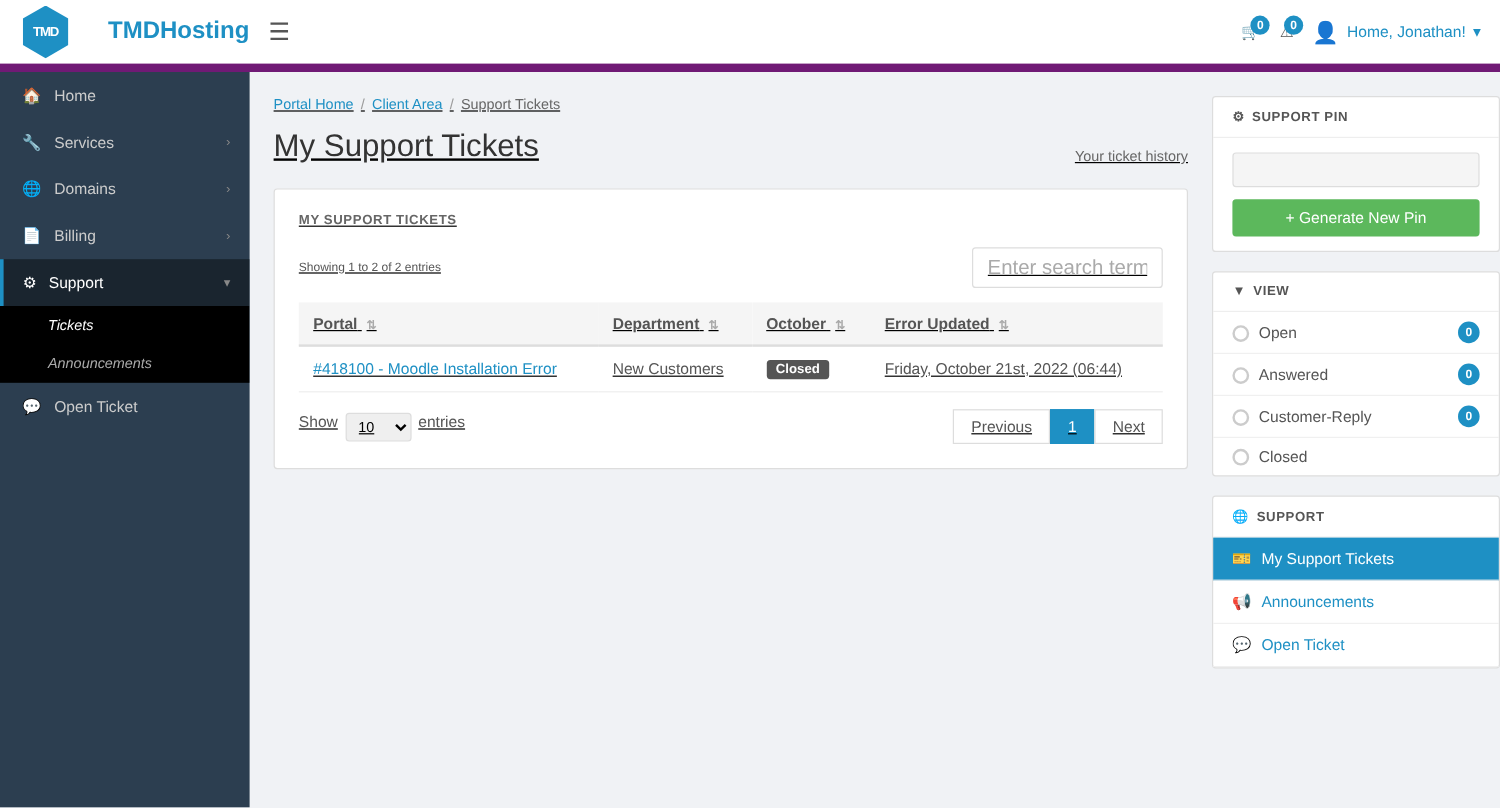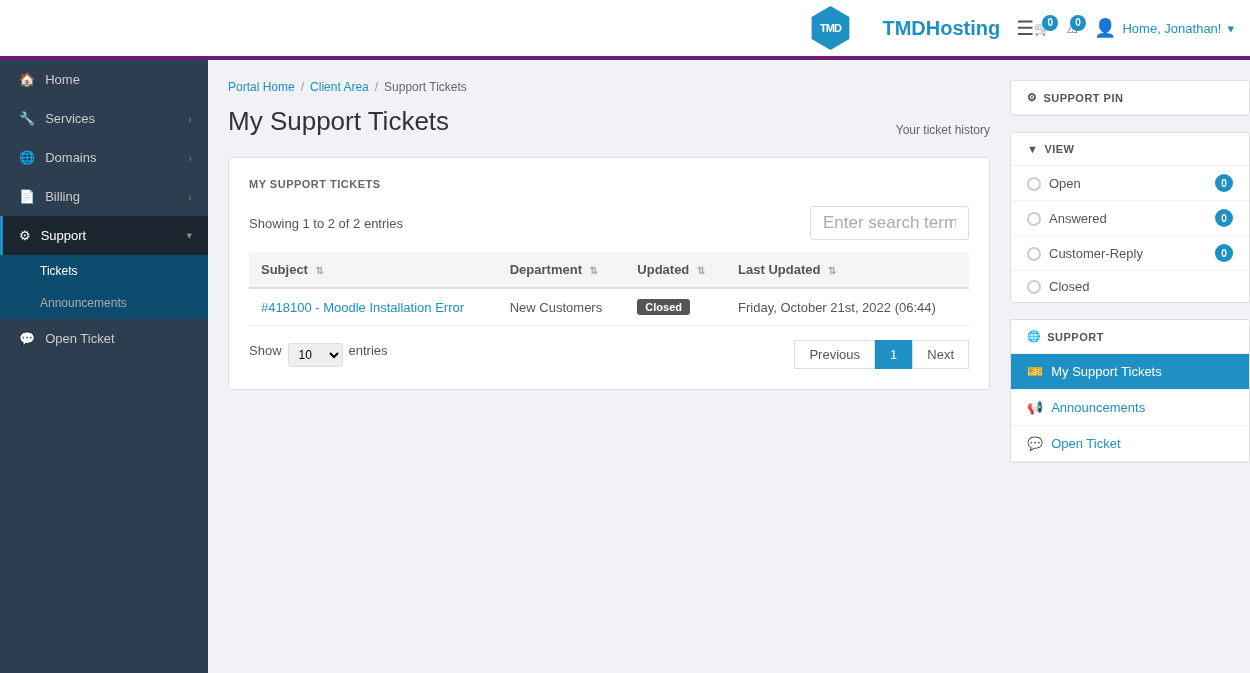--- a/index.html
+++ b/index.html
@@ -4,23 +4,23 @@
   <style>
     * { margin: 0; padding: 0; box-sizing: border-box; }
     body { font-family: Arial, sans-serif; font-size: 13px; background: #f0f2f5; display: flex; flex-direction: column; height: 673px; overflow: hidden; }
 
     
     .header {
       background: #fff;
       height: 60px;
       display: flex;
       align-items: center;
-      justify-content: flex-end;
+      justify-content: space-between;
       padding: 0 16px;
-      border-bottom: 4px solid #701a75;
+      border-bottom: 7px solid #701a75;
       z-index: 10;
       flex-shrink: 0;
     }
     .header-left { display: flex; align-items: center; gap: 16px; }
     .logo { display: flex; align-items: center; gap: 6px; }
     .logo-hex {
       width: 44px; height: 44px;
       background: #1e90c4;
       clip-path: polygon(50% 0%, 93% 25%, 93% 75%, 50% 100%, 7% 75%, 7% 25%);
       display: flex; align-items: center; justify-content: center;
@@ -55,49 +55,49 @@
     .sidebar-item {
       display: flex; align-items: center; justify-content: space-between;
       padding: 12px 16px;
       cursor: pointer;
       border-left: 3px solid transparent;
       font-size: 13px;
     }
     .sidebar-item.active { background: #1a252f; border-left-color: #1e90c4; color: #fff; }
     .sidebar-item-left { display: flex; align-items: center; gap: 10px; }
     .sidebar-item .arrow { font-size: 11px; color: #888; }
-    .sidebar-sub { background: #0c4a6e; }
+    .sidebar-sub { background: #000000; font-style: italic; }
     .sidebar-sub-item {
       padding: 9px 16px 9px 40px;
       color: #aaa;
       cursor: pointer;
       font-size: 12px;
     }
     .sidebar-sub-item.active { color: #fff; }
 
     
-    .content-area { flex: 1; overflow-y: auto; padding: 20px; }
+    .content-area { flex: 1; overflow-y: auto; padding: 20px; text-decoration: underline; }
 
     
     .breadcrumb { display: flex; align-items: center; gap: 6px; margin-bottom: 12px; font-size: 12px; color: #666; }
     .breadcrumb a { color: #1e90c4; text-decoration: none; }
     .breadcrumb .sep { color: #999; }
 
     
     .page-header { display: flex; justify-content: space-between; align-items: flex-end; margin-bottom: 20px; }
     .page-title { font-size: 26px; font-weight: 300; color: #333; }
     .ticket-history-link { font-size: 12px; color: #666; }
 
     
     .card { background: #fff; border: 1px solid #ddd; border-radius: 3px; padding: 20px; margin-bottom: 16px; }
     .card-title { font-size: 11px; font-weight: bold; color: #666; letter-spacing: 0.5px; text-transform: uppercase; margin-bottom: 16px; }
 
     
     .table-controls-top { display: flex; justify-content: space-between; align-items: center; margin-bottom: 12px; }
-    .showing-text { font-size: 13px; color: #555; }
+    .showing-text { font-size: 10px; color: #555; }
     .search-input {
       padding: 6px 12px; border: 1px solid #ddd; border-radius: 3px;
       font-size: 17px; color: #555; width: 159px;
     }
     .search-input::placeholder { color: #aaa; }
 
     
     table { width: 100%; border-collapse: collapse; font-size: 13px; }
     thead tr { background: #f5f5f5; }
     th {
@@ -275,33 +275,33 @@
 
       <div class="table-controls-top">
         <span class="showing-text">Showing 1 to 2 of 2 entries</span>
         <input class="search-input" type="text" placeholder="Enter search term..." style="">
       </div>
 
       <table>
         <thead>
           <tr>
             <th>
-              <span>Subject</span>
+              <span>Portal</span>
               <span class="sort-icon">⇅</span>
             </th>
             <th>
               <span>Department</span>
               <span class="sort-icon">⇅</span>
             </th>
             <th>
-              <span>Updated</span>
+              <span>October</span>
               <span class="sort-icon">⇅</span>
             </th>
             <th>
-              <span>Last Updated</span>
+              <span>Error Updated</span>
               <span class="sort-icon">⇅</span>
             </th>
           </tr>
         </thead>
         <tbody id="ticket-rows">
             <tr>
     <td><a href="#" class="ticket-link">#418100 - Moodle Installation Error</a></td>
     <td>New Customers</td>
     <td><span class="status-badge status-closed">Closed</span></td>
     <td>Friday, October 21st, 2022 (06:44)</td>
@@ -329,20 +329,24 @@
     </div>
   </div>
 
   <div class="right-sidebar">
 
     <div class="right-card">
       <div class="right-card-header">
         <span>⚙</span>
         <span>SUPPORT PIN</span>
       </div>
+      <div class="right-card-body">
+        <input class="support-pin-field" type="text" placeholder="" style="">
+        <button class="generate-btn">+ Generate New Pin</button>
+      </div>
     </div>
 
     <div class="right-card">
       <div class="right-card-header">
         <span>▼</span>
         <span>VIEW</span>
       </div>
       <div id="view-items">
           <div class="view-item">
     <div class="view-item-left">

